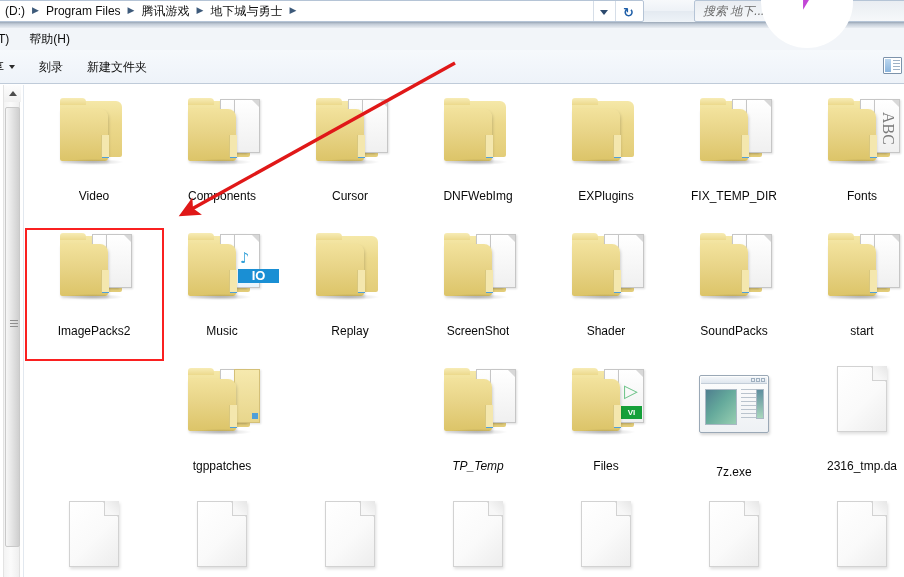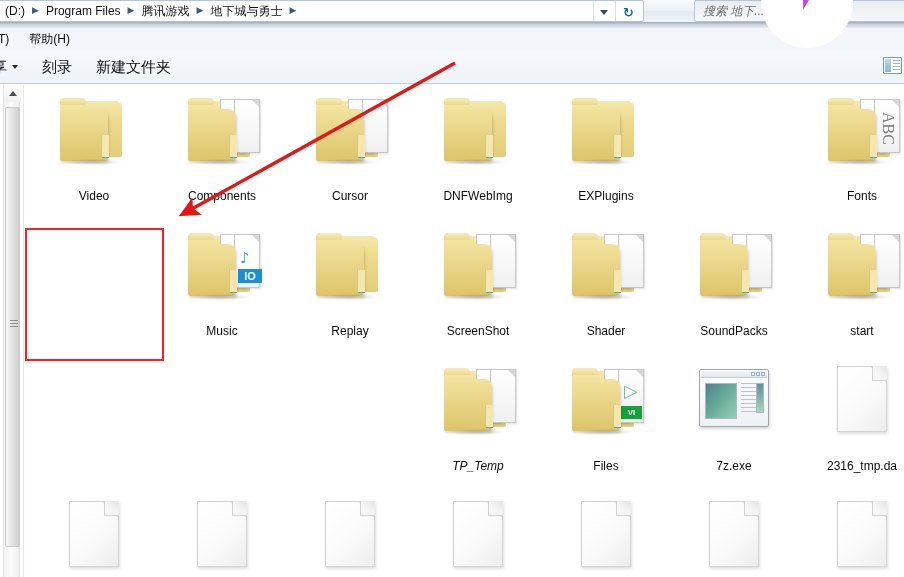--- a/index.html
+++ b/index.html
@@ -78,21 +78,21 @@
   .menu-item:first-child { padding-left: 0; margin-left: -6px; }
 
   
   .toolbar {
     position: absolute; left: 0; top: 50px; width: 904px; height: 34px;
     background: linear-gradient(to bottom, #f6f9fc 0%, #eef3f9 100%);
     border-bottom: 1px solid #bfcbd9;
     display: flex; align-items: center;
   }
   .tb-item {
-    font-size: 15px; color: #0d0d0d; padding: 0 12px; line-height: 24px;
+    font-size: 12px; color: #0d0d0d; padding: 0 12px; line-height: 24px;
     white-space: nowrap; display: flex; align-items: center; gap: 5px;
   }
   .tb-item:first-child { padding-left: 0; margin-left: -8px; }
   .tb-caret {
     width: 0; height: 0; border-left: 3.5px solid transparent;
     border-right: 3.5px solid transparent; border-top: 4.5px solid #2b2b2b;
   }
   .view-icon {
     position: absolute; right: 2px; top: 7px; width: 19px; height: 17px;
     border: 1px solid #7d93ab; background: #ffffff; border-radius: 1px;
@@ -207,22 +207,22 @@
     background: #4f9fd8;
   }
   .f-shadow {
     position: absolute; left: 3px; top: 60px; width: 60px; height: 6px;
     background: radial-gradient(ellipse at center, rgba(0,0,0,0.20), rgba(0,0,0,0) 72%);
   }
 
   
   .paper.audio { background: linear-gradient(to bottom,#ffffff 0%,#ffffff 58%,#e9f4fc 100%); }
   .paper.audio .mark {
-    position: absolute; left: 3px; bottom: 4px; width: 24px; height: 14px;
-    background: #1a8fd4; color: #fff; font-size: 11px; line-height: 14px;
+    position: absolute; left: 3px; bottom: 4px; width: 41px; height: 14px;
+    background: #1a8fd4; color: #fff; font-size: 13px; line-height: 14px;
     text-align: center; font-weight: bold;
   }
   .paper.audio .glyph {
     position: absolute; left: 5px; top: 14px; font-size: 15px; color: #2f9fd8;
     font-weight: bold; font-family: "DejaVu Sans", sans-serif;
   }
   .paper.video .mark {
     position: absolute; left: 2px; bottom: 3px; width: 21px; height: 13px;
     background: #15a03a; color: #fff; font-size: 8px; line-height: 13px;
     text-align: center; font-weight: bold;
@@ -457,39 +457,71 @@
           <div class="folder">
             <div class="f-back"></div>
             <div class="f-front">
               <span class="f-tab-blue"></span>
             </div>
             <div class="f-shadow"></div>
           </div>
         </div>
         <div class="cell-label">EXPlugins</div>
       </div>
+      <div class="cell" style="left: 646px; top: -6px;">
+        <div class="icon-wrap">
+          <div class="folder">
+            <div class="f-back"></div>
+            <div class="f-papers">
+              <div class="paper p2"></div>
+              <div class="paper p3"></div>
+            </div>
+            <div class="f-front">
+              <span class="f-tab-blue"></span>
+            </div>
+            <div class="f-shadow"></div>
+          </div>
+        </div>
+        <div class="cell-label">FIX_TEMP_DIR</div>
+      </div>
       <div class="cell" style="left: 774px; top: -6px;">
         <div class="icon-wrap">
           <div class="folder">
             <div class="f-back"></div>
             <div class="f-papers">
               <div class="paper fonts p2">
                 <span class="glyph">ABC</span>
               </div>
               <div class="paper fonts p3">
                 <span class="glyph">ABC</span>
               </div>
             </div>
             <div class="f-front">
               <span class="f-tab-blue"></span>
             </div>
             <div class="f-shadow"></div>
           </div>
         </div>
         <div class="cell-label">Fonts</div>
+      </div>
+      <div class="cell" style="left: 6px; top: 129px;">
+        <div class="icon-wrap">
+          <div class="folder">
+            <div class="f-back"></div>
+            <div class="f-papers">
+              <div class="paper p2"></div>
+              <div class="paper p3"></div>
+            </div>
+            <div class="f-front">
+              <span class="f-tab-blue"></span>
+            </div>
+            <div class="f-shadow"></div>
+          </div>
+        </div>
+        <div class="cell-label">ImagePacks2</div>
       </div>
       <div class="cell" style="left: 134px; top: 129px;">
         <div class="icon-wrap">
           <div class="folder">
             <div class="f-back"></div>
             <div class="f-papers">
               <div class="paper audio p2">
                 <span class="glyph">♪</span>
                 <span class="mark">IO</span>
               </div>
@@ -575,20 +607,38 @@
               <div class="paper p3"></div>
             </div>
             <div class="f-front">
               <span class="f-tab-blue"></span>
             </div>
             <div class="f-shadow"></div>
           </div>
         </div>
         <div class="cell-label">start</div>
       </div>
+      <div class="cell" style="left: 134px; top: 264px;">
+        <div class="icon-wrap">
+          <div class="folder">
+            <div class="f-back"></div>
+            <div class="f-papers">
+              <div class="paper p2"></div>
+              <div class="paper mini-folder p3">
+                <span class="tabdot"></span>
+              </div>
+            </div>
+            <div class="f-front">
+              <span class="f-tab-blue"></span>
+            </div>
+            <div class="f-shadow"></div>
+          </div>
+        </div>
+        <div class="cell-label">tgppatches</div>
+      </div>
       <div class="cell" style="left: 390px; top: 264px; font-style: italic;">
         <div class="icon-wrap">
           <div class="folder">
             <div class="f-back"></div>
             <div class="f-papers">
               <div class="paper p2"></div>
               <div class="paper p3"></div>
             </div>
             <div class="f-front">
               <span class="f-tab-blue"></span>
@@ -613,21 +663,21 @@
               </div>
             </div>
             <div class="f-front">
               <span class="f-tab-blue"></span>
             </div>
             <div class="f-shadow"></div>
           </div>
         </div>
         <div class="cell-label">Files</div>
       </div>
-      <div class="cell" style="left: 646px; top: 264px;">
+      <div class="cell" style="left: 646px; top: 264px; justify-content: center;">
         <div class="icon-wrap">
           <div class="exe-icon">
             <div class="exe-title">
               <span class="exe-btns">
                 <i></i>
                 <i></i>
                 <i></i>
               </span>
             </div>
             <div class="exe-canvas"></div>

